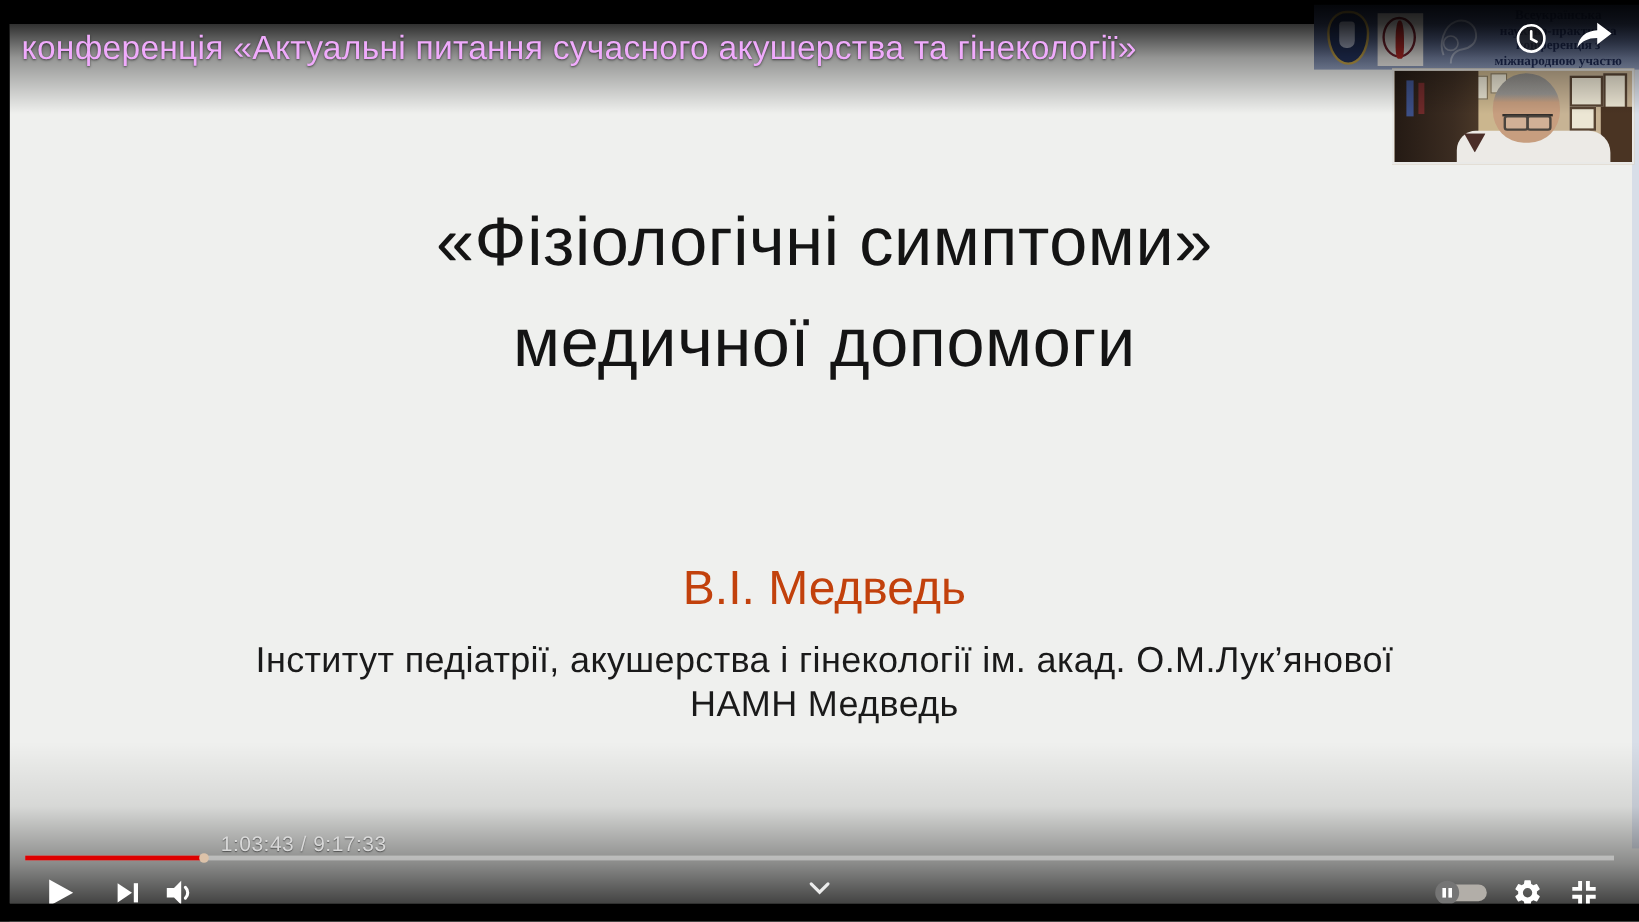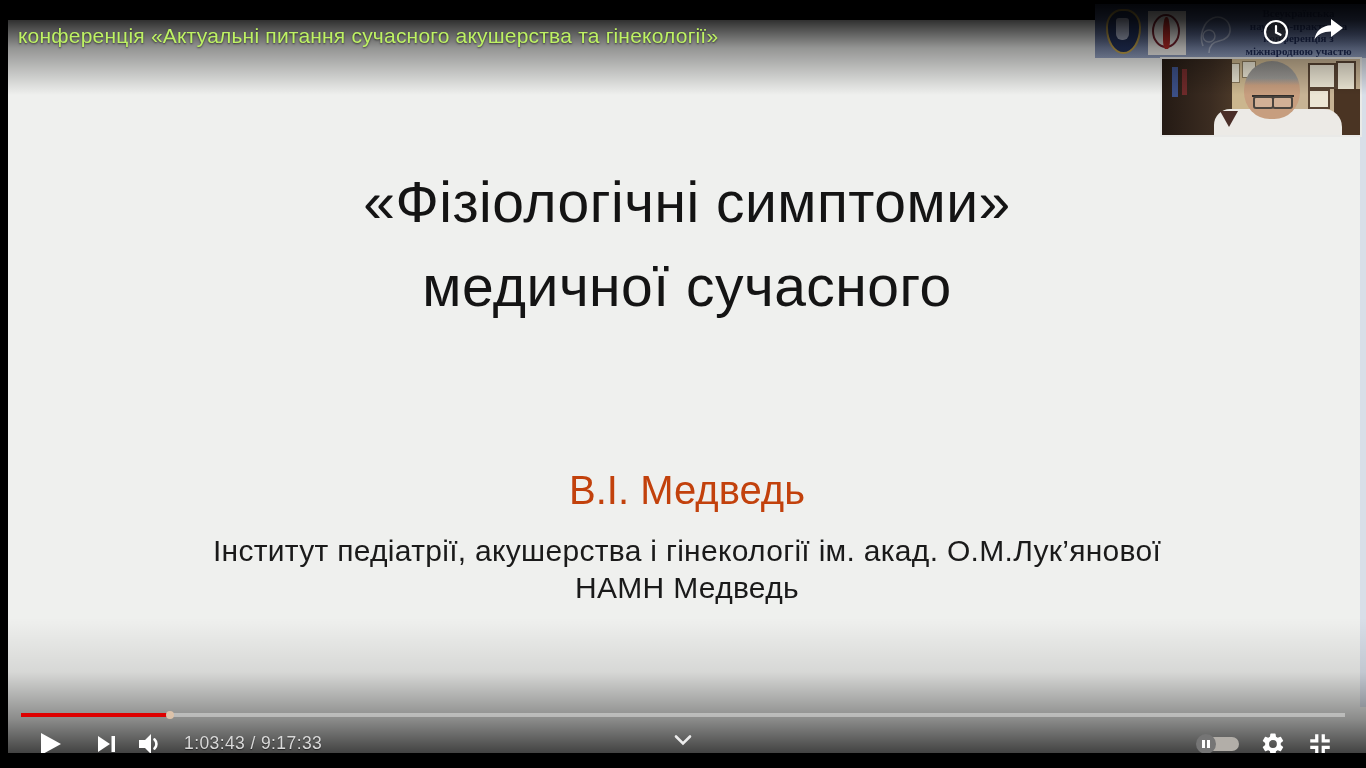--- a/index.html
+++ b/index.html
@@ -111,55 +111,55 @@
   .topbar-black{position:absolute;left:0;top:0;width:1095px;height:20px;background:#000;z-index:11;}
   .left-black{position:absolute;left:0;top:0;width:8px;height:768px;background:#000;z-index:30;}
   .bottom-black{position:absolute;left:0;top:753px;width:1366px;height:15px;background:#000;z-index:30;}
   .bottom-grad{
     position:absolute;left:8px;top:618px;width:1358px;height:135px;z-index:12;
     background:linear-gradient(180deg,rgba(0,0,0,0) 0%,rgba(0,0,0,.10) 40%,rgba(0,0,0,.42) 75%,rgba(0,0,0,.72) 100%);
     pointer-events:none;
   }
   .yt-title{
     position:absolute;left:18px;top:24px;z-index:15;
-    color:#bef264;font-size:21px;letter-spacing:.2px;cursor:pointer;
+    color:#f0abfc;font-size:28px;letter-spacing:.2px;cursor:pointer;
     text-shadow:0 1px 2px rgba(0,0,0,.6);
   }
   .yt-topbtn{position:absolute;z-index:16;cursor:pointer;}
   
   .progress{
     position:absolute;left:21px;top:713px;width:1324px;height:4px;
     background:rgba(255,255,255,.38);z-index:20;cursor:pointer;
   }
   .progress-played{position:absolute;left:0;top:0;height:100%;background:#de0000;}
   .progress-scrubber{
     position:absolute;top:50%;width:8px;height:8px;border-radius:50%;
     background:#dcc2a9;transform:translate(-50%,-50%);cursor:pointer;
   }
   .ctrl{position:absolute;z-index:21;cursor:pointer;}
   .time{
-    position:absolute;left:184px;top:733px;z-index:21;
+    position:absolute;left:184px;top:693px;z-index:21;
     color:#d9d9d9;font-size:17.5px;letter-spacing:.4px;
     text-shadow:0 1px 1px rgba(0,0,0,.5);
   }
   .autoplay{position:absolute;left:1199px;top:737px;width:40px;height:14px;z-index:21;cursor:pointer;}
   .autoplay .pill{position:absolute;left:0;top:0;width:40px;height:14px;border-radius:7px;background:#b2aea8;}
   .autoplay .knob{
     position:absolute;left:-3px;top:-3px;width:20px;height:20px;border-radius:50%;
     background:#757575;display:flex;align-items:center;justify-content:center;gap:2.5px;
   }
   .autoplay .bar{width:2.5px;height:8px;background:#fff;}
 </style>
 </head>
 <body>
 
 <div class="slide" style="background: rgb(239, 240, 238);">
   <div class="slide-title">
     <div>«Фізіологічні симптоми»</div>
-    <div>медичної сучасного</div>
+    <div>медичної допомоги</div>
   </div>
   <div class="slide-author">В.І. Медведь</div>
   <div class="slide-inst">
     <div>Інститут педіатрії, акушерства і гінекології ім. акад. О.М.Лук’янової</div>
     <div>НАМН Медведь</div>
   </div>
 </div>
 
 <div class="right-strip"></div>
 

